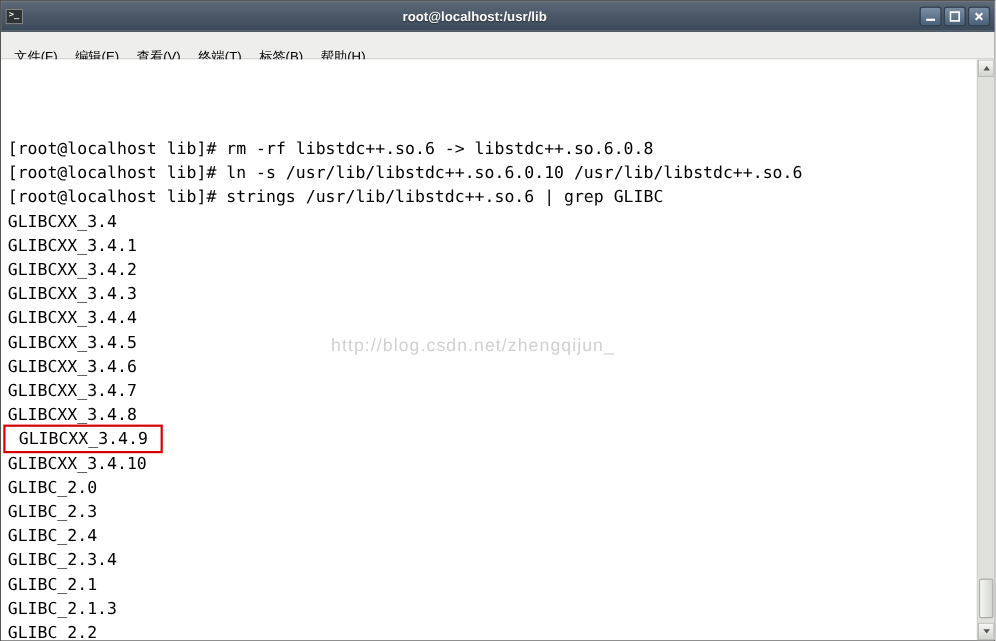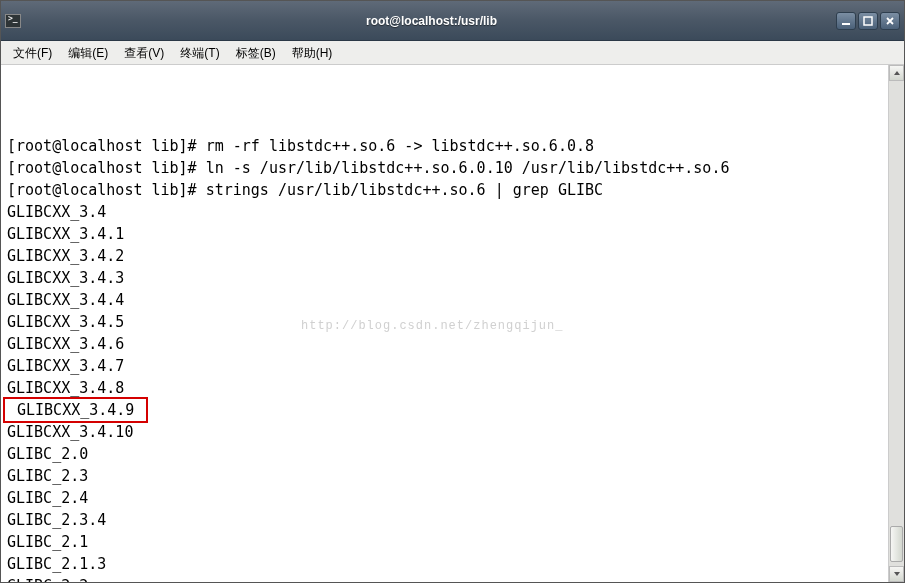--- a/index.html
+++ b/index.html
@@ -12,21 +12,21 @@
   }
   .window {
     width: 100%;
     height: 100%;
     display: flex;
     flex-direction: column;
     border: 1px solid #555;
   }
   .titlebar {
     background: linear-gradient(to bottom, #5f6a78 0%, #4a5766 50%, #3b4a5a 100%);
-    height: 40px;
+    height: 28px;
     display: flex;
     align-items: center;
     padding: 0 4px;
     color: #fff;
     font-size: 12px;
     font-weight: bold;
     border-bottom: 1px solid #2b3846;
   }
   .titlebar-icon {
     width: 16px;
@@ -63,22 +63,22 @@
     display: flex;
     align-items: center;
     justify-content: center;
     cursor: pointer;
   }
   .win-btn svg { display: block; }
   .menubar {
     background: #eeeeec;
     height: 24px;
     display: flex;
-    align-items: flex-end;
-    padding: 0 4px;
+    align-items: flex-start;
+    padding: 12px 4px;
     border-bottom: 1px solid #ccc;
     font-size: 12px;
   }
   .menu-item {
     padding: 2px 8px;
     cursor: pointer;
   }
   .terminal-area {
     flex: 1;
     background: #ffffff;
@@ -132,22 +132,22 @@
     display: inline-block;
     border: 2px solid #d40000;
     padding: 0 12px;
     margin: -2px 0 -2px -4px;
   }
   .watermark {
     position: absolute;
     top: 250px;
     left: 300px;
     color: #d0d0d0;
-    font-family: Liberation Mono, monospace;
-    font-size: 12px;
+    font-family: Liberation Sans, sans-serif;
+    font-size: 16px;
     letter-spacing: 1px;
     pointer-events: none;
   }
 </style>
 </head>
 <body>
 
 <div class="window">
 
   <div class="titlebar">

